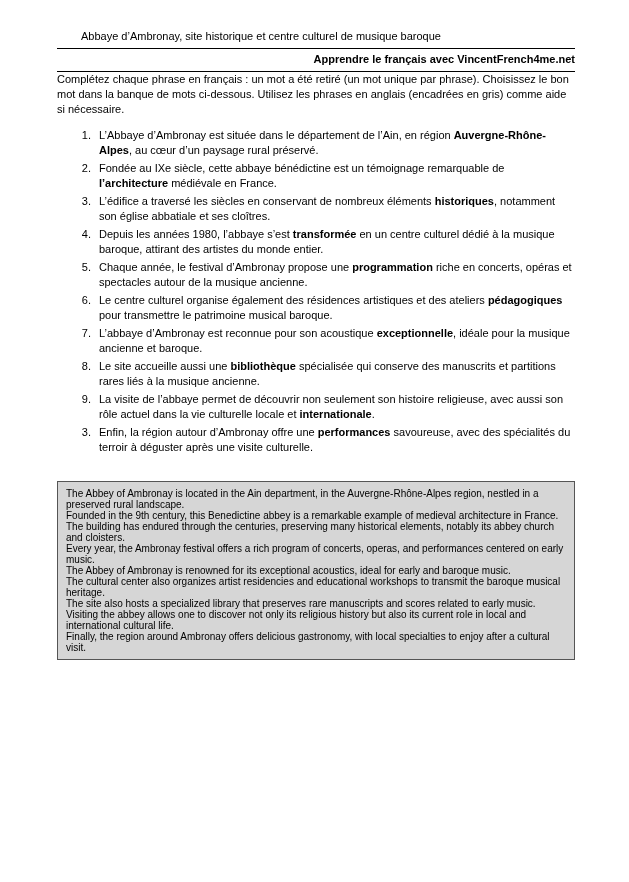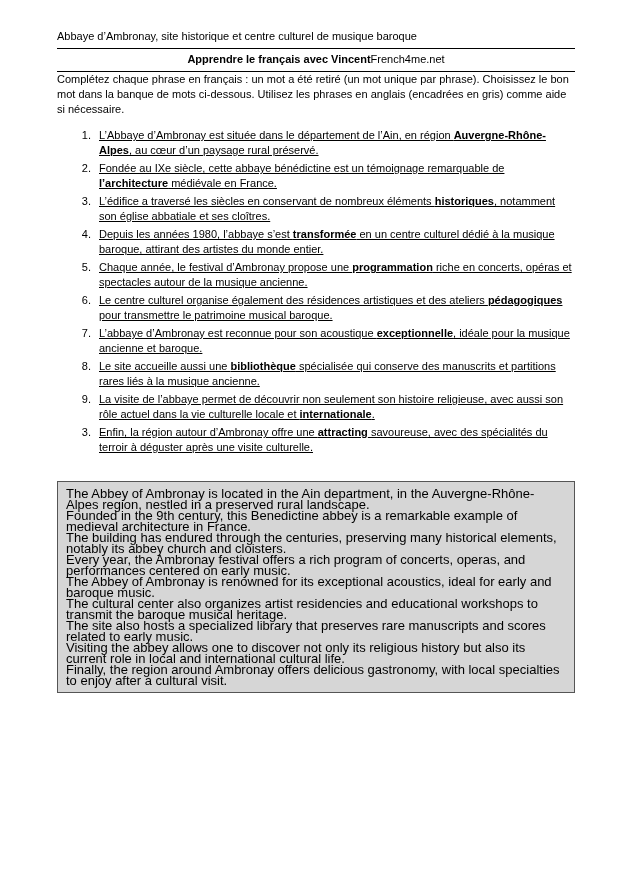--- a/index.html
+++ b/index.html
@@ -6,31 +6,31 @@
   html, body { background: #ffffff; }
   body {
     width: 629px;
     height: 882px;
     font-family: "Liberation Sans", sans-serif;
     color: #000000;
     overflow: hidden;
   }
   .page { padding: 30px 54px 0 57px; }
 
-  .topline { font-size: 11px; padding-bottom: 6px; }
+  .topline { font-size: 11px; padding-bottom: 6px; margin-left: 24px; }
   .rule { border-top: 1px solid #000; }
   .brandbar {
     display: flex;
-    justify-content: center;
+    justify-content: flex-end;
     align-items: baseline;
     padding: 4px 0 6px;
     font-size: 11px;
   }
   .brand-left { font-weight: bold; }
-  .brand-right { font-weight: normal; }
+  .brand-right { font-weight: bold; }
 
   h1.page-title {
     font-size: 27px;
     font-weight: bold;
     margin: 14px 0 11px 3px;
     letter-spacing: 0.2px;
   }
 
   .instructions {
     font-size: 11px;
@@ -44,31 +44,31 @@
     font-size: 11px;
     line-height: 15px;
     margin-bottom: 3px;
   }
   .sentence .num {
     width: 32px;
     min-width: 32px;
     text-align: right;
     margin-right: 8px;
   }
-  .sentence .body { flex: 1; padding-right: 2px; text-decoration: underline; }
+  .sentence .body { flex: 1; padding-right: 2px; }
   .b { font-weight: bold; }
 
   .english-box {
     margin-top: 26px;
     border: 1px solid #555555;
     background: #d6d6d6;
     padding: 6px 8px;
   }
   .eline {
-    font-size: 13px;
+    font-size: 10px;
     line-height: 11px;
   }
 </style>
 </head>
 <body>
 
 <div class="page">
 
   <div class="topline">Abbaye d’Ambronay, site historique et centre culturel de musique baroque</div>
 
@@ -116,21 +116,21 @@
       <div class="sentence">
         <span class="num">8.</span>
         <span class="body"><span>Le site accueille aussi une </span><span class="b">bibliothèque</span><span> spécialisée qui conserve des manuscrits et partitions rares liés à la musique ancienne.</span></span>
       </div>
       <div class="sentence">
         <span class="num">9.</span>
         <span class="body"><span>La visite de l’abbaye permet de découvrir non seulement son histoire religieuse, avec aussi son rôle actuel dans la vie culturelle locale et </span><span class="b">internationale</span><span>.</span></span>
       </div>
       <div class="sentence">
         <span class="num">3.</span>
-        <span class="body"><span>Enfin, la région autour d’Ambronay offre une </span><span class="b">attracting</span><span> savoureuse, avec des spécialités du terroir à déguster après une visite culturelle.</span></span>
+        <span class="body"><span>Enfin, la région autour d’Ambronay offre une </span><span class="b">performances</span><span> savoureuse, avec des spécialités du terroir à déguster après une visite culturelle.</span></span>
       </div>
     </div>
 
   <div class="english-box" id="english-box" style="background: rgb(214, 214, 214); border-color: rgb(85, 85, 85);">
     <div id="english-lines">
         <div class="eline">The Abbey of Ambronay is located in the Ain department, in the Auvergne-Rhône-Alpes region, nestled in a preserved rural landscape.</div>
         <div class="eline">Founded in the 9th century, this Benedictine abbey is a remarkable example of medieval architecture in France.</div>
         <div class="eline">The building has endured through the centuries, preserving many historical elements, notably its abbey church and cloisters.</div>
         <div class="eline">Every year, the Ambronay festival offers a rich program of concerts, operas, and performances centered on early music.</div>
         <div class="eline">The Abbey of Ambronay is renowned for its exceptional acoustics, ideal for early and baroque music.</div>

